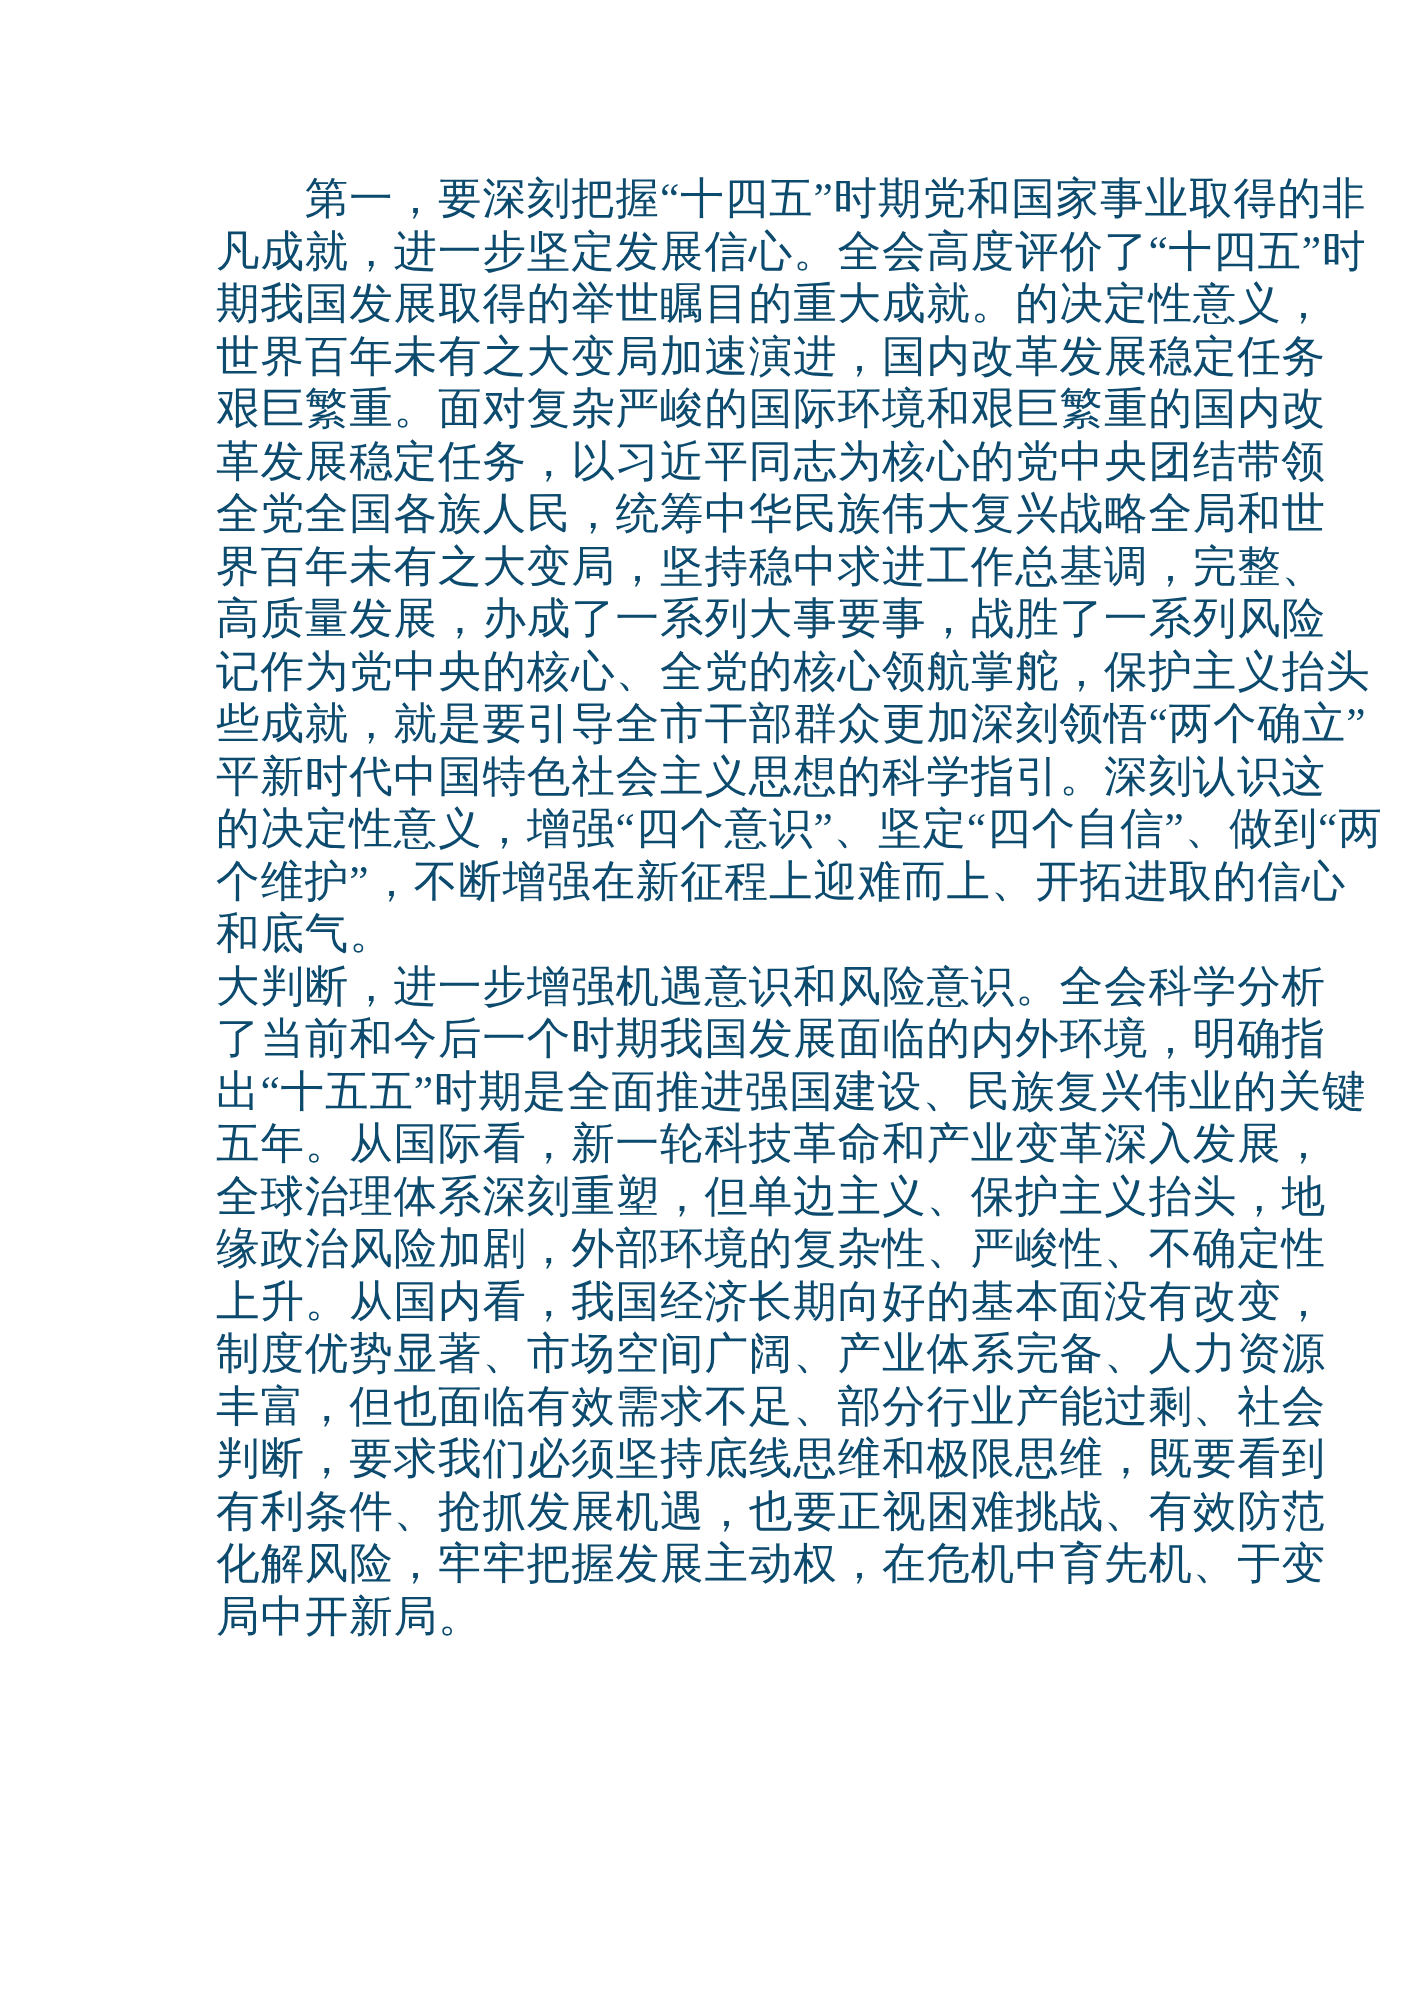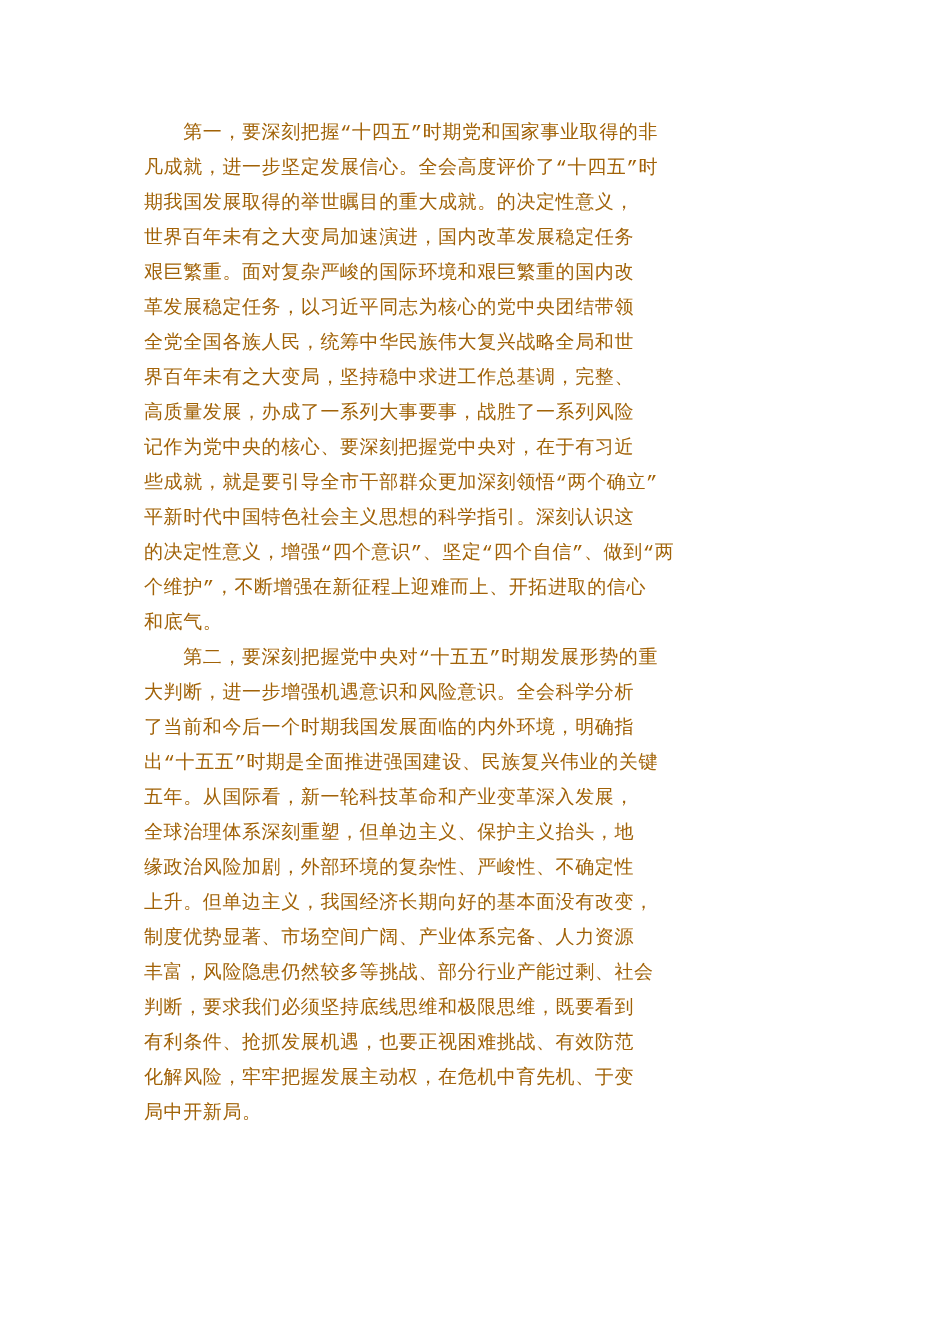--- a/index.html
+++ b/index.html
@@ -1,63 +1,62 @@
 <!DOCTYPE html>
 <html><head>
 <meta charset="utf-8">
 <style>
   html, body { margin: 0; padding: 0; background: #ffffff; }
   body { width: 950px; height: 1344px; position: relative; overflow: hidden; }
   .page { position: absolute; left: 0; top: 0; width: 950px; height: 1344px; background: #ffffff; }
   .text-block { position: absolute; left: 144px; top: 116px; width: 670px; }
   .line {
-    font-family: Liberation Mono, monospace;
-    font-size: 19px;
+    font-family: Liberation Serif, serif;
+    font-size: 29px;
     line-height: 35px;
     height: 35px;
-    color: #a16207;
+    color: #0c4a6e;
     white-space: nowrap;
     letter-spacing: 0.6px;
   }
 </style>
 </head>
 <body>
 
 <div class="page">
   <div class="text-block">
 
     <div>
       <div class="line">　　第一，要深刻把握“十四五”时期党和国家事业取得的非</div>
       <div class="line">凡成就，进一步坚定发展信心。全会高度评价了“十四五”时</div>
       <div class="line">期我国发展取得的举世瞩目的重大成就。的决定性意义，</div>
       <div class="line">世界百年未有之大变局加速演进，国内改革发展稳定任务</div>
       <div class="line">艰巨繁重。面对复杂严峻的国际环境和艰巨繁重的国内改</div>
       <div class="line">革发展稳定任务，以习近平同志为核心的党中央团结带领</div>
       <div class="line">全党全国各族人民，统筹中华民族伟大复兴战略全局和世</div>
       <div class="line">界百年未有之大变局，坚持稳中求进工作总基调，完整、</div>
       <div class="line">高质量发展，办成了一系列大事要事，战胜了一系列风险</div>
-      <div class="line">记作为党中央的核心、要深刻把握党中央对，在于有习近</div>
+      <div class="line">记作为党中央的核心、全党的核心领航掌舵，保护主义抬头</div>
       <div class="line">些成就，就是要引导全市干部群众更加深刻领悟“两个确立”</div>
       <div class="line">平新时代中国特色社会主义思想的科学指引。深刻认识这</div>
       <div class="line">的决定性意义，增强“四个意识”、坚定“四个自信”、做到“两</div>
       <div class="line">个维护”，不断增强在新征程上迎难而上、开拓进取的信心</div>
       <div class="line">和底气。</div>
     </div>
 
     <div>
-      <div class="line">　　第二，要深刻把握党中央对“十五五”时期发展形势的重</div>
       <div class="line">大判断，进一步增强机遇意识和风险意识。全会科学分析</div>
       <div class="line">了当前和今后一个时期我国发展面临的内外环境，明确指</div>
       <div class="line">出“十五五”时期是全面推进强国建设、民族复兴伟业的关键</div>
       <div class="line">五年。从国际看，新一轮科技革命和产业变革深入发展，</div>
       <div class="line">全球治理体系深刻重塑，但单边主义、保护主义抬头，地</div>
       <div class="line">缘政治风险加剧，外部环境的复杂性、严峻性、不确定性</div>
-      <div class="line">上升。但单边主义，我国经济长期向好的基本面没有改变，</div>
+      <div class="line">上升。从国内看，我国经济长期向好的基本面没有改变，</div>
       <div class="line">制度优势显著、市场空间广阔、产业体系完备、人力资源</div>
-      <div class="line">丰富，风险隐患仍然较多等挑战、部分行业产能过剩、社会</div>
+      <div class="line">丰富，但也面临有效需求不足、部分行业产能过剩、社会</div>
       <div class="line">判断，要求我们必须坚持底线思维和极限思维，既要看到</div>
       <div class="line">有利条件、抢抓发展机遇，也要正视困难挑战、有效防范</div>
       <div class="line">化解风险，牢牢把握发展主动权，在危机中育先机、于变</div>
       <div class="line">局中开新局。</div>
     </div>
 
   </div>
 </div>
 
 </body></html>

